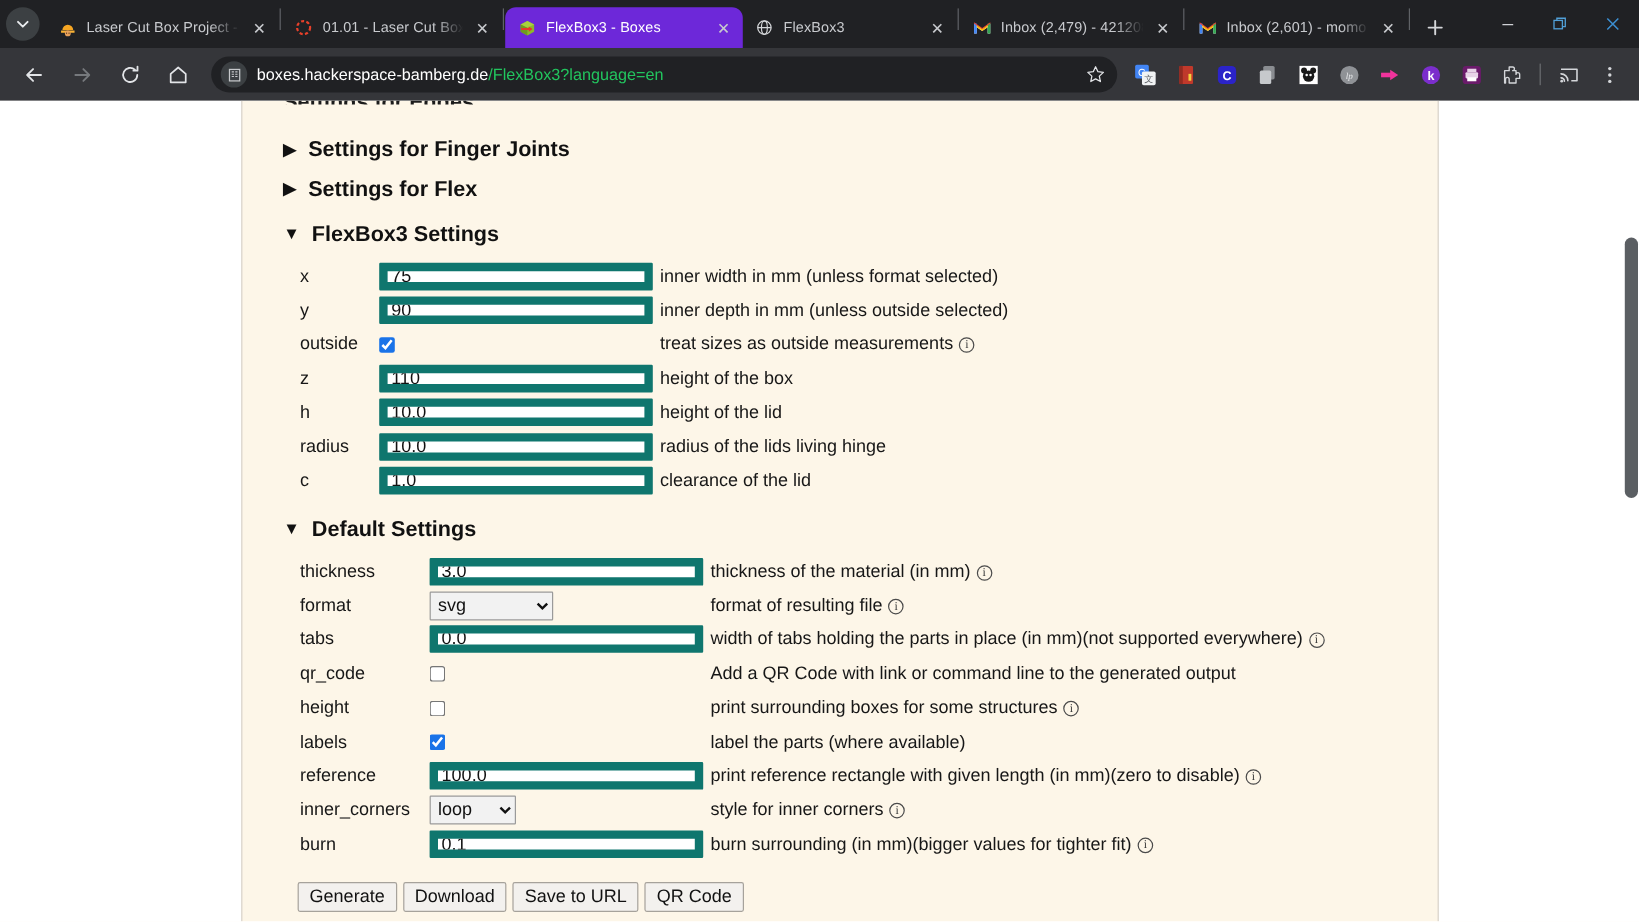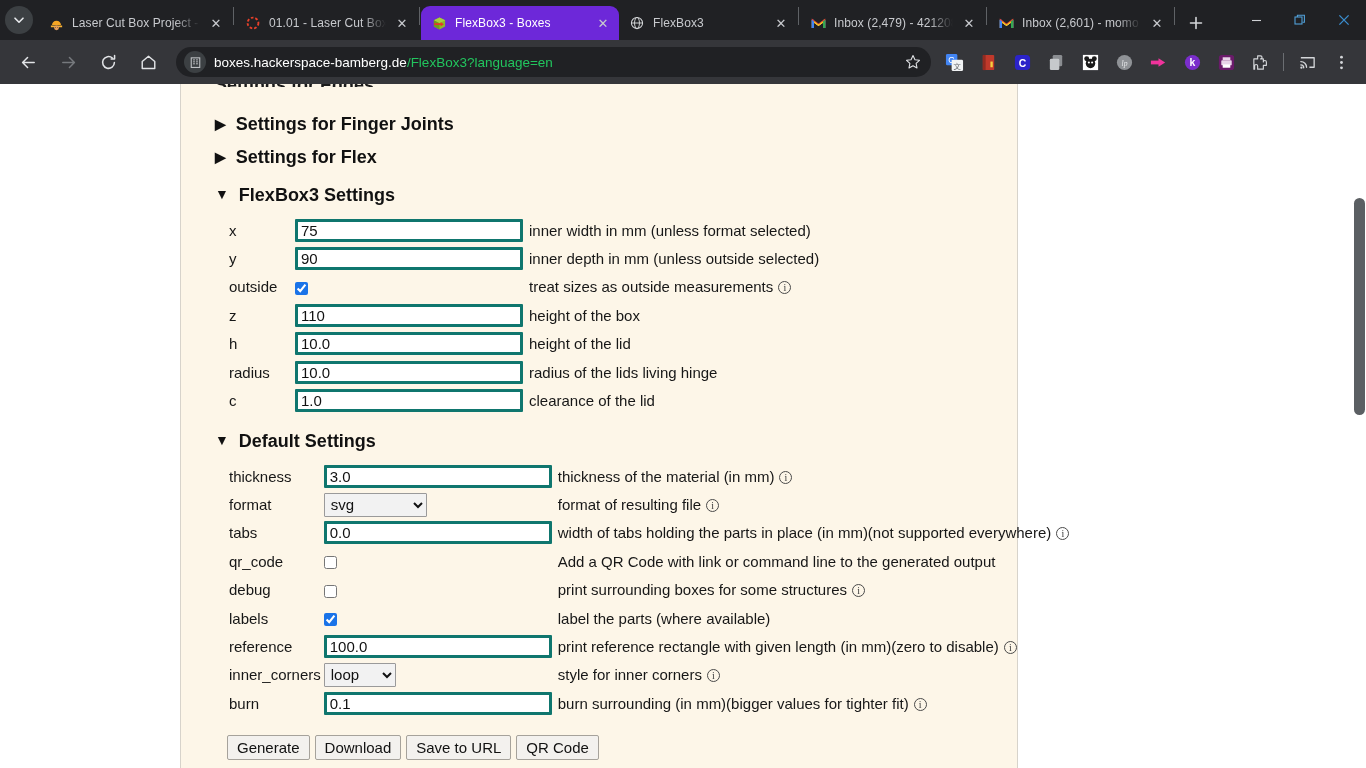--- a/index.html
+++ b/index.html
@@ -86,21 +86,21 @@
   .url .path { color: #22c55e; }
   .star { width: 28px; height: 28px; display: flex; align-items: center; justify-content: center; flex: none; color: #e2e4e7; }
 
   .ext { width: 28px; height: 28px; margin: 0 3px; flex: none; display: flex; align-items: center; justify-content: center; }
   .ext-divider { width: 1px; height: 18px; background: #6b6e72; margin: 0 6px; flex: none; }
 
   
   .viewport { flex: 1; position: relative; background: #ffffff; overflow: hidden; }
   .page-bg { position: absolute; inset: 0; background: #ffffff; }
   .content-panel {
-    position: absolute; left: 180px; top: 0; width: 838px; bottom: 0;
+    position: absolute; left: 201px; top: 0; width: 998px; bottom: 0;
     background: #fdf6e8;
     border-left: 1px solid #d7d3cb; border-right: 1px solid #d7d3cb;
   }
   .clip-top {
     position: absolute; left: 34px; top: -9px; height: 12px; width: 300px;
     overflow: hidden; color: #1b1b1b; font-weight: bold; font-size: 18px;
     white-space: nowrap;
   }
 
   .inner { padding: 28px 0 0 34px; }
@@ -114,21 +114,21 @@
 
   table.params { border-collapse: collapse; margin-left: 14px; }
   table.params td { padding: 0; vertical-align: middle; font-size: 15px; color: #171717; }
   table.params td.lab { text-align: left; padding-right: 3px; white-space: nowrap; }
   table.params td.fld { padding-right: 3px; }
   table.params td.desc { white-space: nowrap; padding-left: 3px; }
   table.params tr { height: 28.4px; }
 
   input.txt {
     font-family: "Liberation Sans", sans-serif; font-size: 15px; color: #111;
-    background: #ffffff; border: 3px solid #0f766e; border-radius: 1px;
+    background: #ffffff; border: 7px solid #0f766e; border-radius: 1px;
     height: 23px; padding: 0 3px; outline: none;
   }
   select.sel {
     font-family: "Liberation Sans", sans-serif; font-size: 15px; color: #111;
     background: #f2f2f2; border: 1px solid #9a9a9a; border-radius: 1px;
     height: 24px; padding: 0 2px; outline: none;
   }
   input.chk {
     width: 13px; height: 13px; margin: 0; vertical-align: middle;
     accent-color: #1a73e8;
@@ -511,21 +511,21 @@
             <td class="desc"><span>width of tabs holding the parts in place (in mm)(not supported everywhere)</span><span class="infoi">i</span></td>
           </tr>
           <tr>
             <td class="lab">qr_code</td>
             <td class="fld">
               <input type="checkbox" class="chk" style="">
             </td>
             <td class="desc">Add a QR Code with link or command line to the generated output</td>
           </tr>
           <tr>
-            <td class="lab">debug</td>
+            <td class="lab">height</td>
             <td class="fld">
               <input type="checkbox" class="chk" style="">
             </td>
             <td class="desc"><span>print surrounding boxes for some structures</span><span class="infoi">i</span></td>
           </tr>
           <tr>
             <td class="lab">labels</td>
             <td class="fld">
               <input type="checkbox" class="chk" checked="" style="">
             </td>

